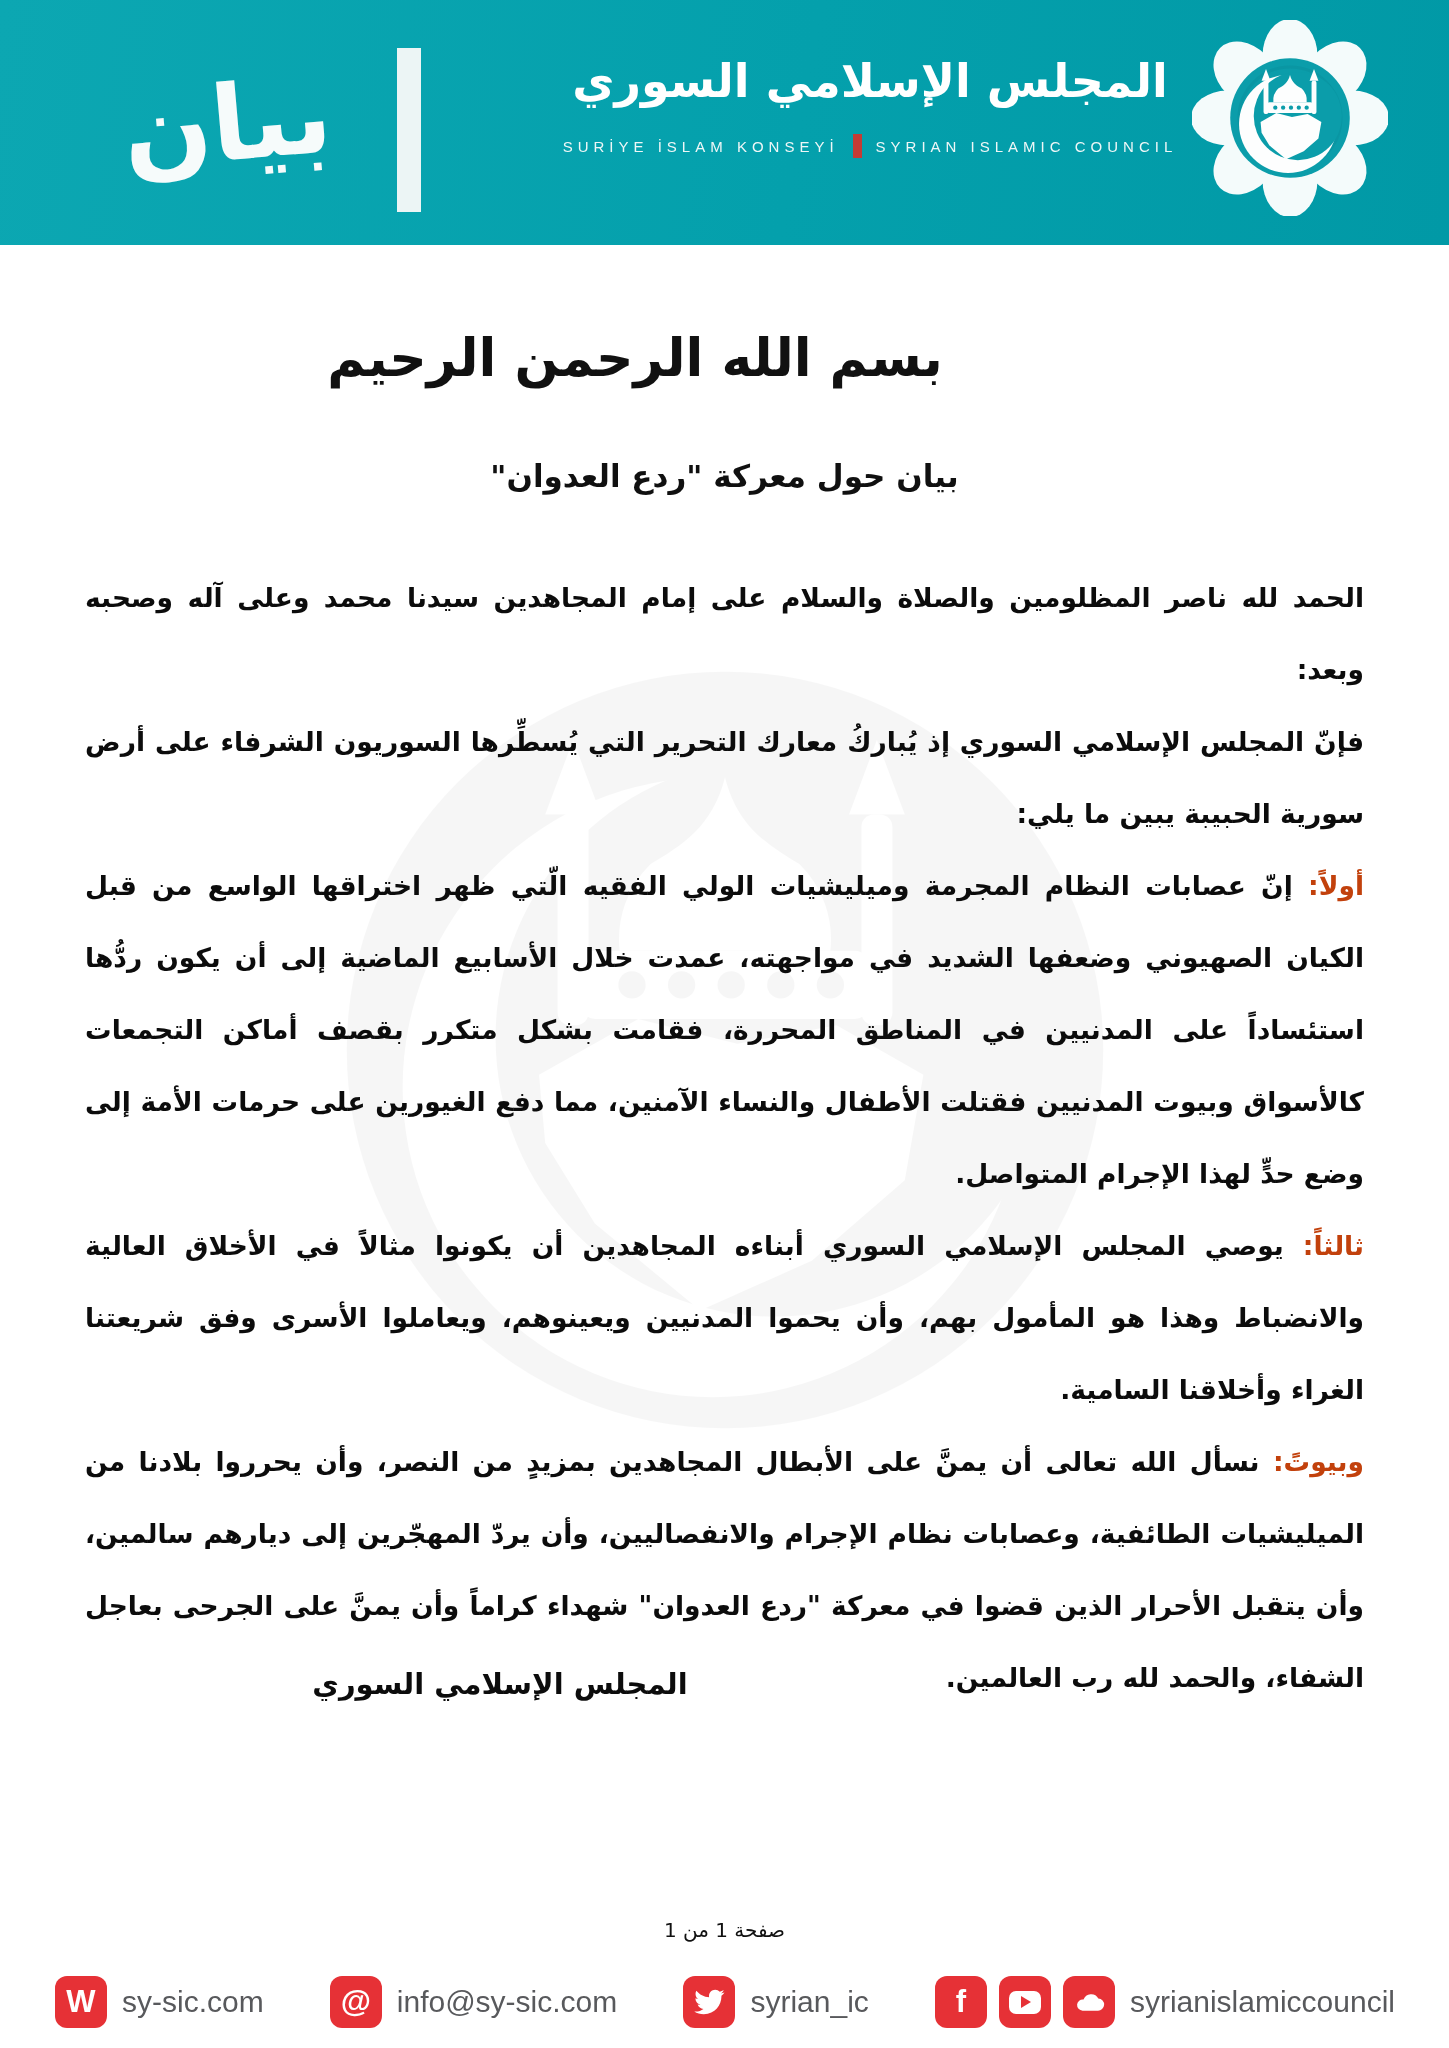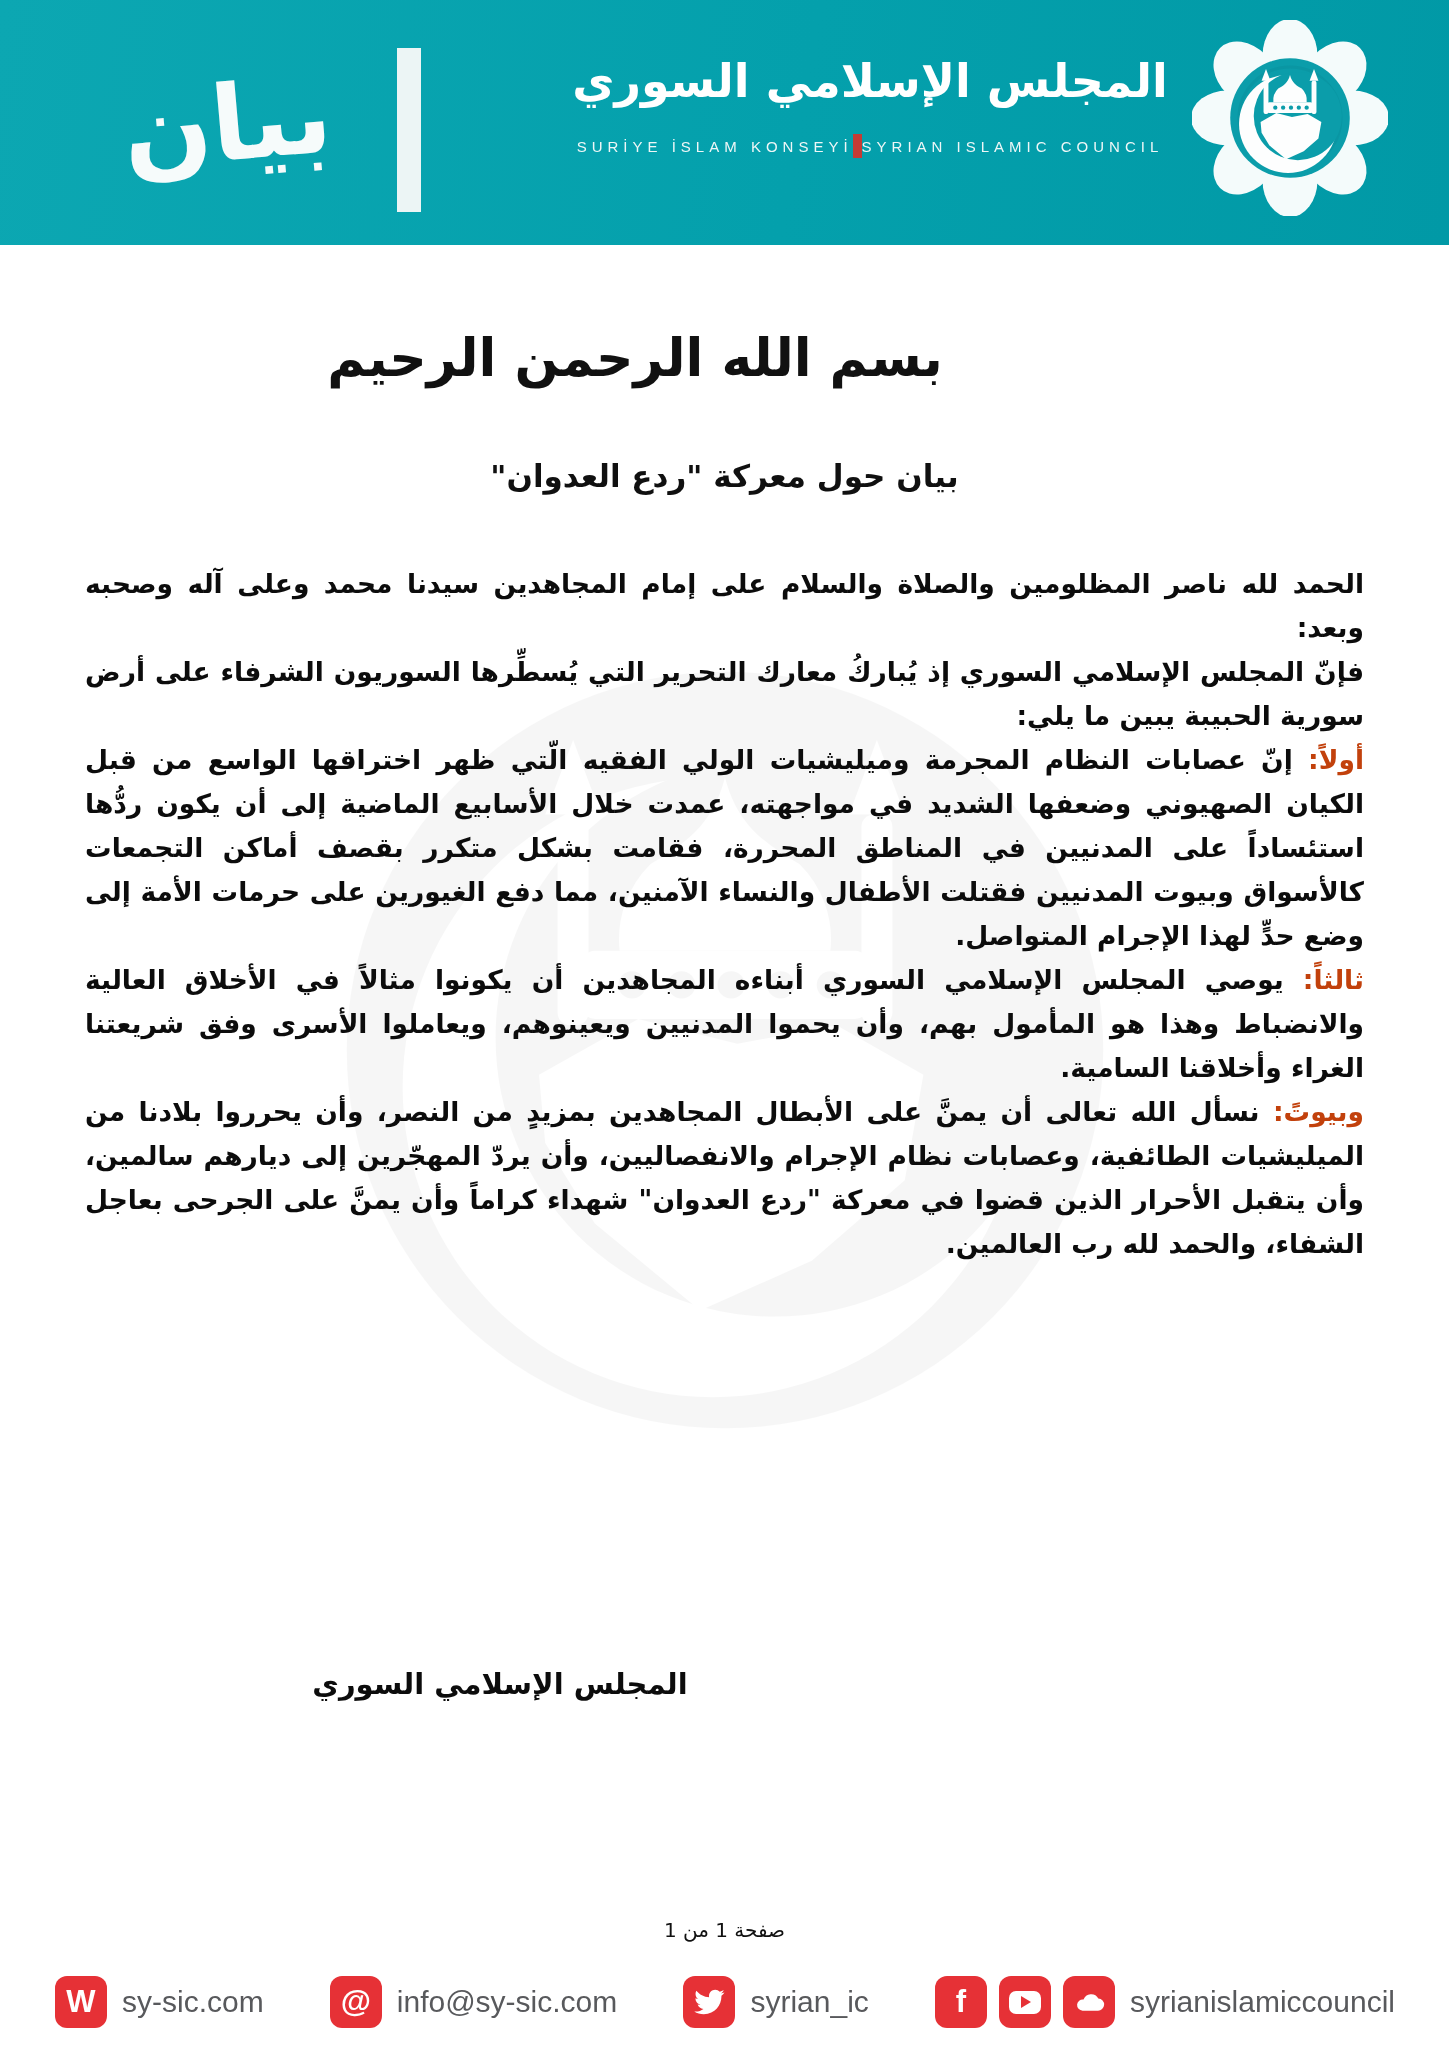--- a/index.html
+++ b/index.html
@@ -20,21 +20,21 @@
   }
   .header-divider{
     position:absolute;left:397px;top:48px;width:24px;height:164px;
     background:#ecf5f5;
   }
   .org-block{
     position:absolute;left:545px;top:42px;width:650px;text-align:center;color:#ffffff;
   }
   .org-ar{font-size:46px;font-weight:bold;line-height:78px;}
   .org-sub{
-    margin-top:14px;display:flex;align-items:center;justify-content:center;
+    margin-top:14px;display:flex;align-items:center;justify-content:center;gap:14px;
     font-family:"Liberation Sans",sans-serif;font-size:15px;letter-spacing:5px;color:#eef7f7;
   }
   .org-sub .red-sep{width:9px;height:24px;background:#c43b35;display:inline-block;}
   .logo-wrap{position:absolute;left:1192px;top:20px;width:196px;height:196px;}
   .logo-wrap svg{width:100%;height:100%;}
   
   .watermark{
     position:absolute;left:105px;top:430px;width:1240px;height:1240px;
     filter:grayscale(1) opacity(0.07);
     pointer-events:none;
@@ -46,21 +46,21 @@
     display:flex;align-items:center;justify-content:center;
     font-size:52px;font-weight:bold;color:#111;direction:rtl;
   }
   .doc-title{
     position:absolute;top:458px;left:0;width:1449px;text-align:center;
     font-size:31px;font-weight:bold;color:#101010;direction:rtl;
   }
   .body-text{
     position:absolute;top:562px;right:85px;width:1279px;
     direction:rtl;text-align:justify;
-    font-size:26.5px;font-weight:bold;color:#0c0c0c;line-height:44px;
+    font-size:26.5px;font-weight:bold;color:#0c0c0c;line-height:72px;
   }
   .body-text p{margin:0;}
   .red{color:#c2410c;}
   .signature{
     position:absolute;top:1648px;left:95px;width:810px;
     direction:rtl;text-align:center;
     font-size:29px;font-weight:bold;color:#0c0c0c;line-height:72px;
   }
   .page-num{
     position:absolute;top:1918px;left:0;width:1449px;text-align:center;

